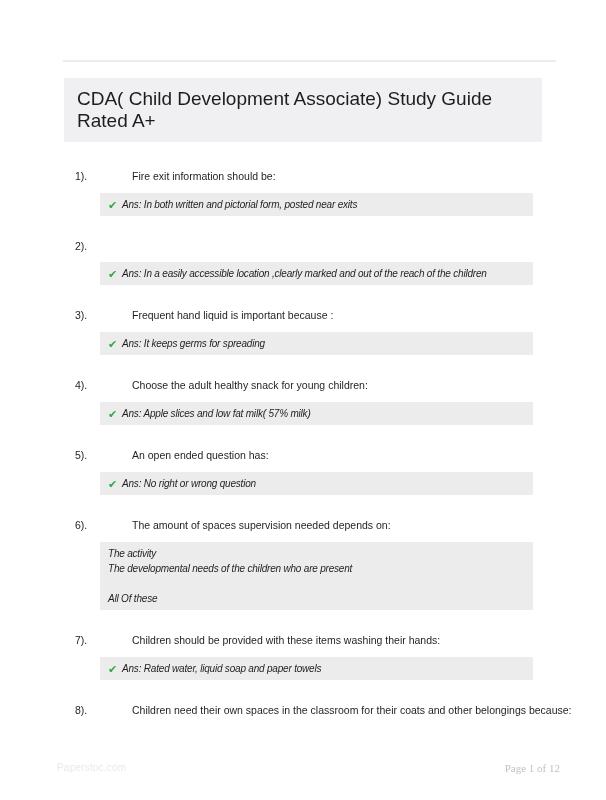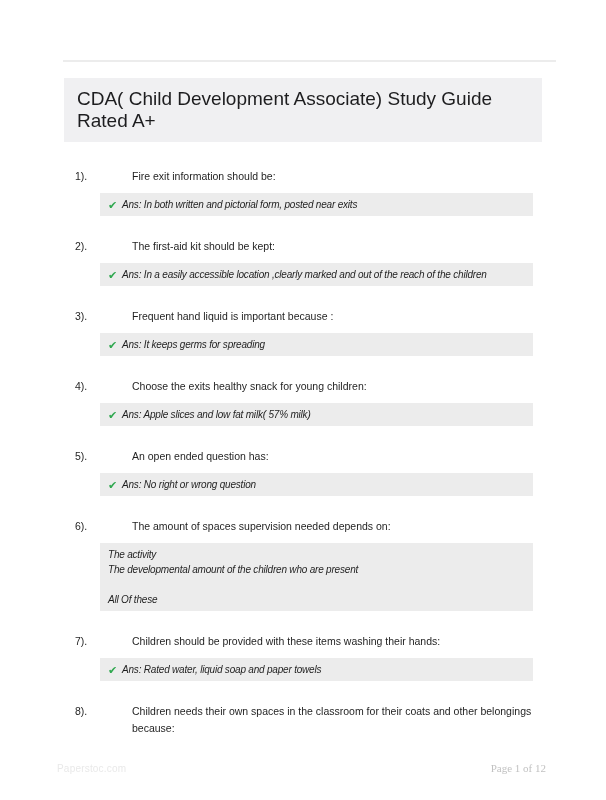--- a/index.html
+++ b/index.html
@@ -33,22 +33,22 @@
   .ans-line {
     font-size:10px; line-height:15px; min-height:15px;
     letter-spacing:-0.2px; white-space:nowrap; color:#1f1f1f;font-style:italic;
   }
   .check {
     display:inline-block; color:var(--check,#2fa84f);
     font-size:11px; font-weight:bold; margin-right:5px;
     transform:translateY(0.5px);
   }
   .footer {
-    position:absolute; left:57px; right:60px; top:762px;
-    display:flex; justify-content:space-between; align-items:flex-end;
+    position:absolute; left:57px; right:46px; top:762px;
+    display:flex; justify-content:space-between; align-items:flex-start;
   }
   .watermark {
     font-size:10px; color:var(--watermark,#e9e9e9); letter-spacing:0.2px;
   }
   .page-num {
     font-family:"Liberation Serif","DejaVu Serif",serif;
     font-size:11px; color:var(--footer-text,#c2c2c2);
   }
 </style>
 </head>
@@ -66,41 +66,40 @@
       <div class="q-text">Fire exit information should be:</div>
     </div>
   <div class="ans-box">
           <div class="ans-line"><span class="check">✔</span><span>Ans: In both written and pictorial form, posted near exits</span></div>
         </div>
       </div>
 
   <div class="qa">
     <div class="q-row">
       <span class="q-num">2).</span>
-      <div class="q-text">The first-aid kit should be kept:</div>
     </div>
   <div class="ans-box">
           <div class="ans-line"><span class="check">✔</span><span>Ans: In a easily accessible location ,clearly marked and out of the reach of the children</span></div>
         </div>
       </div>
 
   <div class="qa">
     <div class="q-row">
       <span class="q-num">3).</span>
       <div class="q-text">Frequent hand liquid is important because :</div>
     </div>
   <div class="ans-box">
           <div class="ans-line"><span class="check">✔</span><span>Ans: It keeps germs for spreading</span></div>
         </div>
       </div>
 
   <div class="qa">
     <div class="q-row">
       <span class="q-num">4).</span>
-      <div class="q-text">Choose the exits healthy snack for young children:</div>
+      <div class="q-text">Choose the adult healthy snack for young children:</div>
     </div>
   <div class="ans-box">
           <div class="ans-line"><span class="check">✔</span><span>Ans: Apple slices and low fat milk( 57% milk)</span></div>
         </div>
       </div>
 
   <div class="qa">
     <div class="q-row">
       <span class="q-num">5).</span>
       <div class="q-text">An open ended question has:</div>
@@ -110,40 +109,40 @@
         </div>
       </div>
 
   <div class="qa">
     <div class="q-row">
       <span class="q-num">6).</span>
       <div class="q-text">The amount of spaces supervision needed depends on:</div>
     </div>
   <div class="ans-box">
           <div class="ans-line">The activity</div>
-          <div class="ans-line">The developmental amount of the children who are present</div>
+          <div class="ans-line">The developmental needs of the children who are present</div>
           <div class="ans-line"></div>
           <div class="ans-line">All Of these</div>
         </div>
       </div>
 
   <div class="qa">
     <div class="q-row">
       <span class="q-num">7).</span>
       <div class="q-text">Children should be provided with these items washing their hands:</div>
     </div>
   <div class="ans-box">
           <div class="ans-line"><span class="check">✔</span><span>Ans: Rated water, liquid soap and paper towels</span></div>
         </div>
       </div>
 
   <div class="qa">
     <div class="q-row">
       <span class="q-num">8).</span>
-      <div class="q-text">Children needs their own spaces in the classroom for their coats and other belongings because:</div>
+      <div class="q-text">Children need their own spaces in the classroom for their coats and other belongings because:</div>
     </div>
   </div>
 </div>
 
   <div class="footer">
     <span class="watermark">Paperstoc.com</span>
     <span class="page-num">Page 1 of 12</span>
   </div>
 </div>
 

